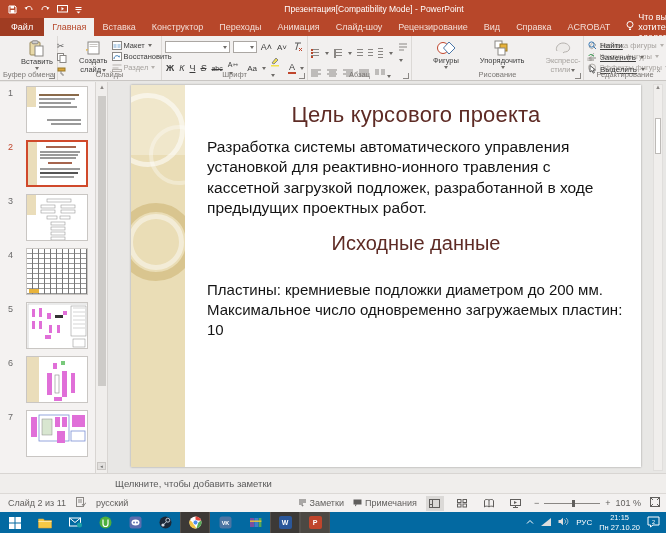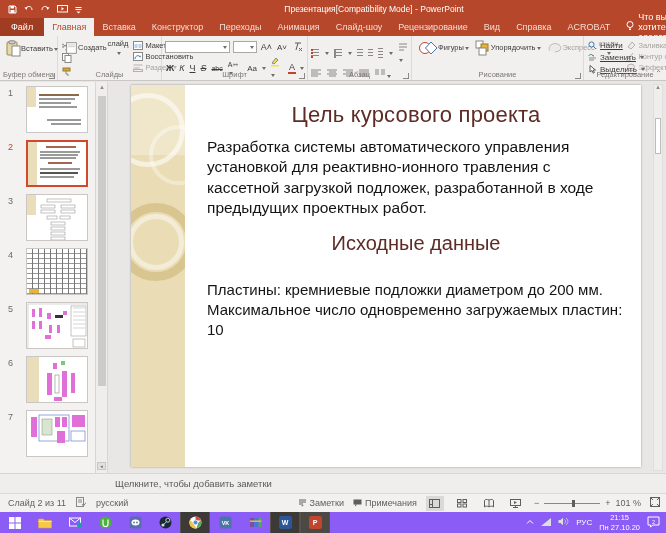--- a/index.html
+++ b/index.html
@@ -23,21 +23,21 @@
   .tab.file { background:#A03C22; color:#fff; padding:0 11px; }
   .tab.active { background:#F2F0EF; color:#B7472A; }
   .tellme { display:flex; align-items:center; gap:4px; padding:0 8px; color:#fff; }
   .spacer { flex:1; }
 
   
   .ribbon { position:absolute; top:36px; left:0; right:0; height:45px; background:#F2F0EF; border-bottom:1px solid #C9C6C3; display:flex; }
   .rgroup { position:relative; height:100%; padding:3px 3px 11px 3px; display:flex; align-items:flex-start; border-right:1px solid #DCD9D6; }
   .glabel { position:absolute; bottom:1px; left:0; right:0; text-align:center; font-size:7.5px; color:#7A7774; white-space:nowrap; }
   .launcher { position:absolute; bottom:1px; right:2px; width:6px; height:6px; border-right:1px solid #8a8musica; border-right:1px solid #8a8784; border-bottom:1px solid #8a8784; }
-  .bigbtn { display:flex; align-items:center; justify-content:flex-start; font-size:7.5px; color:#3b3b3b; padding:1px 3px; text-align:center; line-height:1.15; }
+  .bigbtn { display:flex; flex-direction:column; align-items:center; justify-content:flex-start; font-size:7.5px; color:#3b3b3b; padding:1px 3px; text-align:center; line-height:1.15;margin-left:15px; }
   .bigbtn svg { margin-bottom:1px; }
   .smallcol { display:flex; flex-direction:column; justify-content:flex-start; gap:2px; padding:2px 1px; }
   .smallbtn { display:flex; align-items:center; gap:2px; font-size:7.5px; color:#3b3b3b; white-space:nowrap; line-height:1.2; }
   .smallbtn.dis { color:#A6A29E; }
   .dd { width:0; height:0; border-left:2.5px solid transparent; border-right:2.5px solid transparent; border-top:3px solid #6f6c69; display:inline-block; margin-left:1px; }
   .dis .dd { border-top-color:#B5B1AD; }
   .combo { width:72px; height:12px; border:1px solid #ABA7A3; background:#fff; display:flex; align-items:center; justify-content:flex-end; padding-right:2px; }
   .combo.sz { width:26px; }
   .fontrow { display:flex; align-items:center; gap:3px; }
   .fbtn { font-size:9px; color:#3b3b3b; padding:0 1px; }
@@ -91,21 +91,21 @@
   .sb-left { display:flex; align-items:center; gap:10px; padding-left:8px; }
   .sb-right { margin-left:auto; display:flex; align-items:center; gap:9px; padding-right:6px; }
   .sb-item { display:flex; align-items:center; gap:3px; }
   .viewbtn { width:18px; height:15px; display:flex; align-items:center; justify-content:center; }
   .viewbtn.active { background:#DBD9D7; }
   .zoomctl { display:flex; align-items:center; gap:5px; }
   .zline { width:56px; height:1px; background:#8a8784; position:relative; }
   .zthumb { position:absolute; left:28px; top:-3px; width:3px; height:7px; background:#605E5C; }
 
   
-  .taskbar { position:absolute; top:512px; left:0; right:0; height:21px; background:#8b5cf6; display:flex; align-items:center; color:#fff; }
+  .taskbar { position:absolute; top:512px; left:0; right:0; height:21px; background:#0369a1; display:flex; align-items:center; color:#fff; }
   .tk { width:30px; height:21px; display:flex; align-items:center; justify-content:center; position:relative; }
   .tk.active { background:#3C3936; border-left:1px solid #55514D; border-right:1px solid #55514D; }
   .tk.focus { background:#4C4843; }
   .appicon { width:13px; height:13px; border-radius:2px; display:flex; align-items:center; justify-content:center; font-size:7px; font-weight:bold; color:#fff; }
   .tray { margin-left:auto; display:flex; align-items:center; gap:7px; padding-right:6px; font-size:8px; }
   .clock { text-align:center; font-size:7.5px; line-height:1.25; }
 </style>
 </head>
 <body>
 

